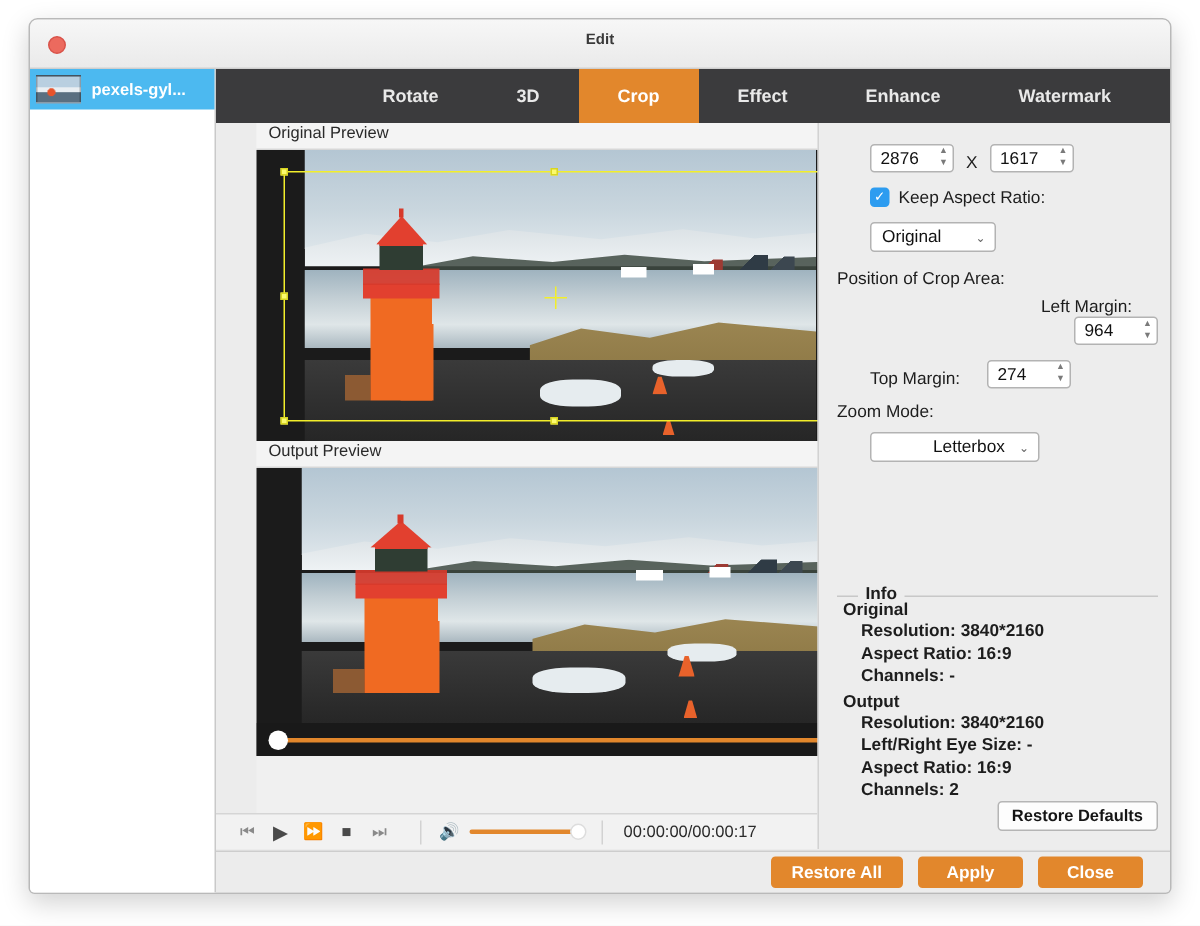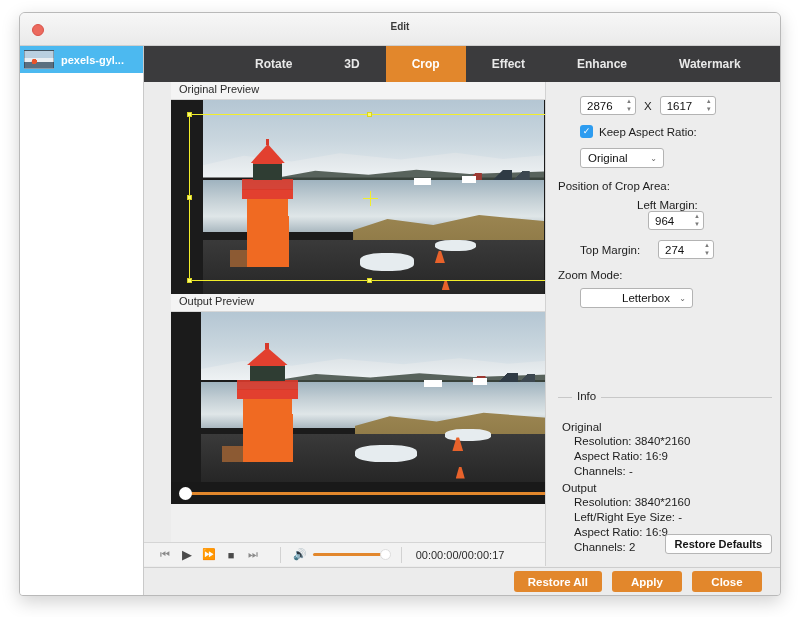--- a/index.html
+++ b/index.html
@@ -187,21 +187,21 @@
   
   #rightpanel {
     position: absolute; left: 525px; top: 69px;
     width: 237px; height: 484px;
     background: #ededed;
     border-left: 1px solid #d2d2d2;
     padding: 14px 10px 0 12px;
     font-size: 11.5px; color: #1d1d1d;
   }
   .field-label { margin-bottom: 7px; }
-  .row { display: flex; align-items: center; margin-bottom: 10px; }
+  .row { display: flex; align-items: flex-end; margin-bottom: 10px; }
 
   .spin {
     position: relative; display: inline-flex; align-items: center;
     height: 19px; background: #ffffff;
     border: 1px solid #b3b3b3; border-radius: 3px;
     padding: 0 16px 0 6px;
     font-size: 11.5px; color: #111;
     min-width: 56px;
   }
   .spin .arrows {
@@ -224,21 +224,22 @@
     background: #ffffff; border: 1px solid #b3b3b3; border-radius: 3px;
     padding: 0 22px 0 7px; font-size: 11.5px; color: #111;
     margin-left: 22px;
   }
   .select .chev { position: absolute; right: 6px; font-size: 8px; color: #666; }
 
   
   #info-group {
     position: absolute; left: 12px; right: 10px; top: 315px;
     border-top: 1px solid #c8c8c8;
-    padding-top: 20px;
+    padding-top: 0;
+    font-weight: bold;
   }
   #info-legend {
     position: absolute; left: 14px; top: -8px;
     background: #ededed; padding: 0 5px;
     font-size: 11.5px; color: #1d1d1d;
   }
   .info-head { margin: 3px 0 1px 4px; font-size: 11.5px; }
   .info-line { margin-left: 16px; line-height: 15px; font-size: 11.5px; }
 
   #restore-defaults {

